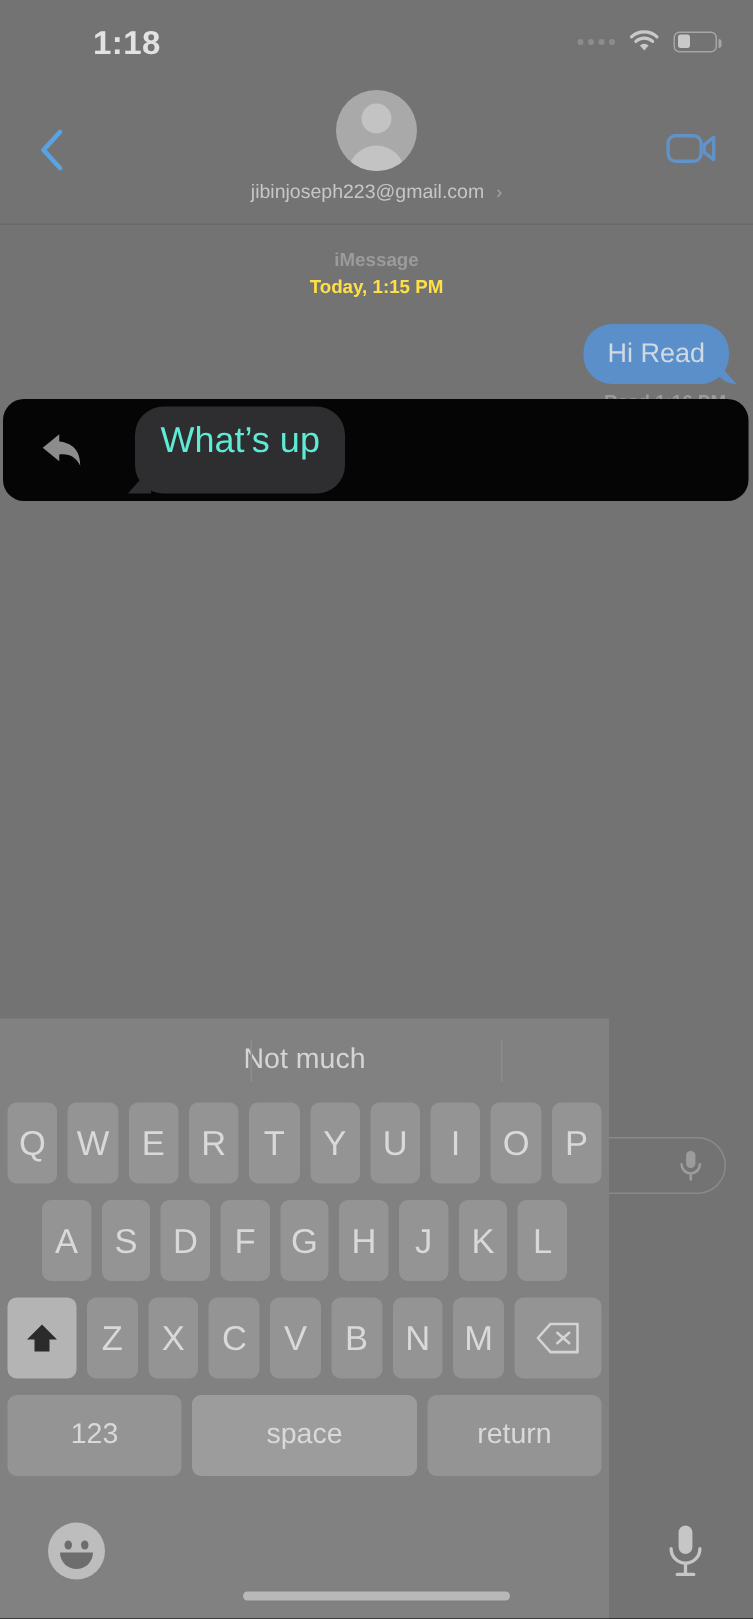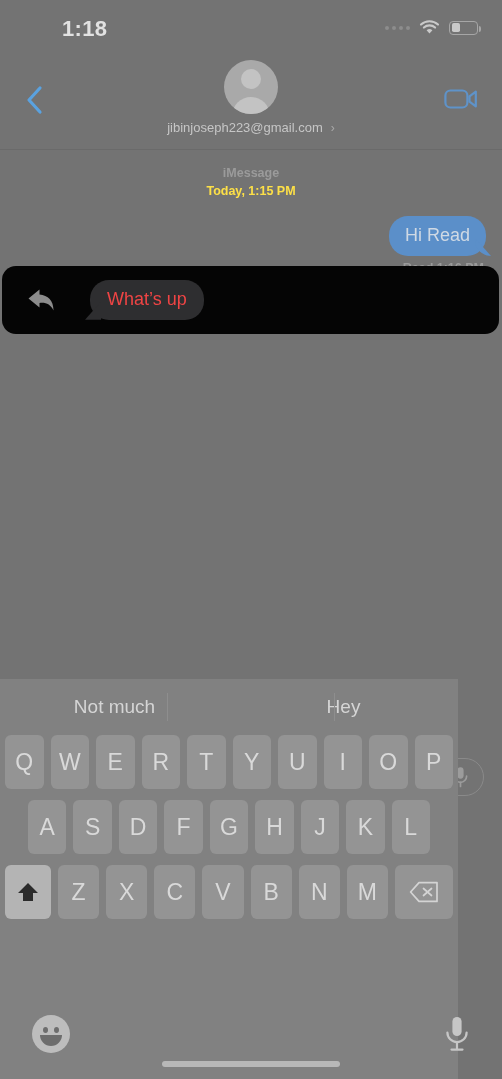--- a/index.html
+++ b/index.html
@@ -127,24 +127,24 @@
     border-radius:14px;
     display:flex; align-items:center;
   }
   .reply-icon {
     margin-left:22px; width:36px; height:32px;
     display:flex; align-items:center; justify-content:center;
   }
   .bubble-in {
     position:relative;
     margin-left:30px;
-    background:#2e2e30; color:#ef4444;
+    background:#2e2e30; color:#5eead4;
     border-radius:19px;
-    padding:9px 17px 10px 17px;
-    font-size:18px; line-height:1.15;
+    padding:9px 17px 22px 17px;
+    font-size:24px; line-height:1.15;
   }
   .bubble-in::after {
     content:""; position:absolute; left:-5px; bottom:0;
     width:16px; height:18px;
     background:#2e2e30;
     clip-path:polygon(100% 0, 100% 100%, 0 100%);
   }
 
   
   .inputbar {
@@ -170,21 +170,21 @@
     margin-left:16px; flex:1 1 auto; height:38px;
     border:1px solid #8a8a8a; border-radius:19px;
     display:flex; align-items:center; justify-content:space-between;
     padding:0 14px 0 16px;
   }
   .textfield .ph { font-size:16px; color:#9c9c9c; }
   .mic-small { width:17px; height:22px; }
 
   
   .keyboard {
-    position:absolute; left:0; bottom:0; width:458px; height:400px;
+    position:absolute; left:0; bottom:0; width:406px; height:400px;
     background:#818181;
   }
   .suggestbar {
     height:56px; display:flex; align-items:center;
     position:relative;
   }
   .sugg {
     flex:1 1 0; text-align:center;
     font-size:19px; color:#d5d5d5;
   }
@@ -327,21 +327,20 @@
       </svg>
     </div>
   </div>
 
   <div class="keyboard">
 
     <div class="suggestbar">
       <div class="sugg">Not much</div>
       <div class="sugg-div" style="left:167px"></div>
       <div class="sugg-div" style="left:334px"></div>
-      <div class="sugg">Hey</div>
     </div>
 
     <div class="krow r1" id="krow1">
         <div class="key">Q</div>
         <div class="key">W</div>
         <div class="key">E</div>
         <div class="key">R</div>
         <div class="key">T</div>
         <div class="key">Y</div>
         <div class="key">U</div>
@@ -378,20 +377,25 @@
         </div>
       <div class="key back">
         <svg width="30" height="22" viewBox="0 0 30 22">
           <path d="M10 1.6 L28 1.6 L28 20.4 L10 20.4 L1.6 11 Z" stroke="#d4d4d4" stroke-width="1.7" fill="none" stroke-linejoin="round"></path>
           <line x1="14.5" y1="7.5" x2="22.5" y2="14.5" stroke="#d4d4d4" stroke-width="1.7" stroke-linecap="round"></line>
           <line x1="22.5" y1="7.5" x2="14.5" y2="14.5" stroke="#d4d4d4" stroke-width="1.7" stroke-linecap="round"></line>
         </svg>
       </div>
     </div>
 
+    <div class="krow r4">
+      <div class="key num">123</div>
+      <div class="key space">space</div>
+      <div class="key ret">return</div>
+    </div>
   </div>
 
   <div class="botbar">
     <div class="emoji-btn">
       <span class="e-eye l"></span>
       <span class="e-eye r"></span>
       <span class="e-mouth"></span>
     </div>
     <div class="mic-btn">
       <svg width="26" height="38" viewBox="0 0 26 38">

